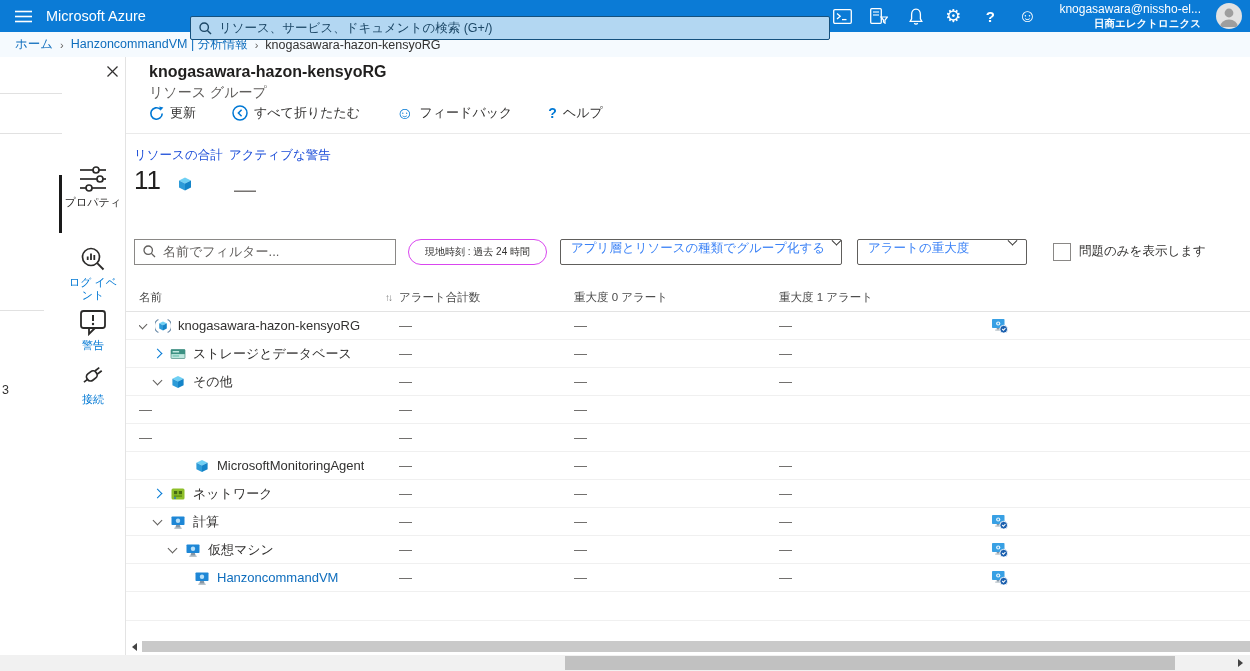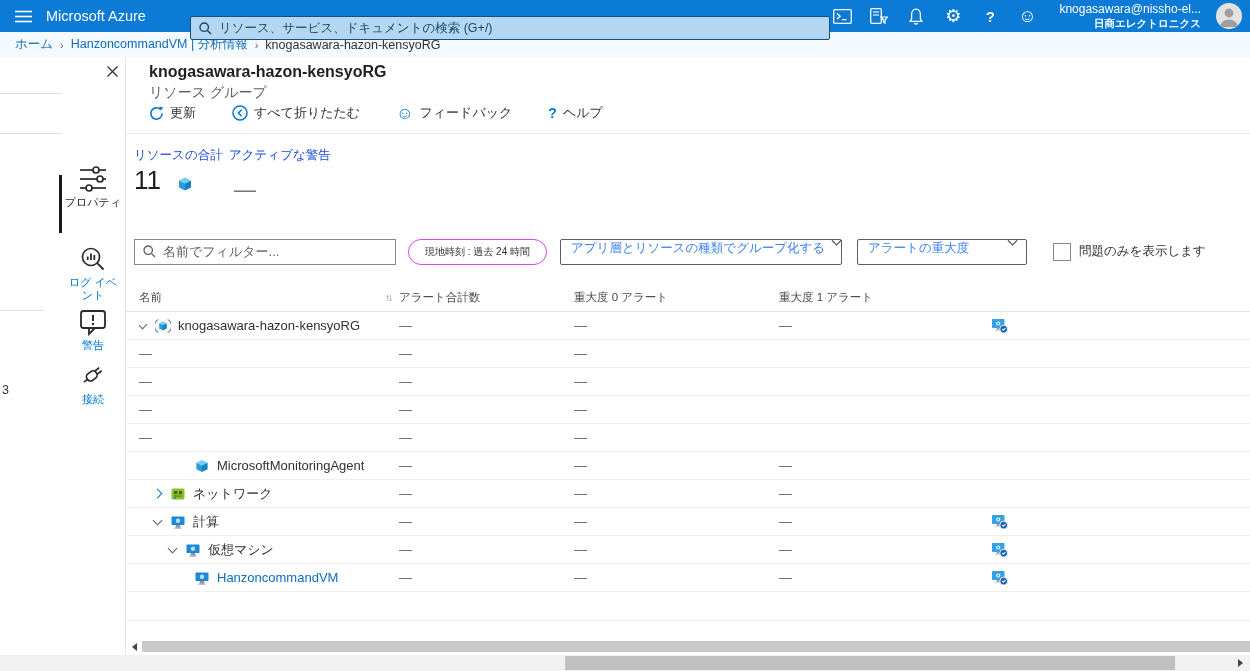--- a/index.html
+++ b/index.html
@@ -358,29 +358,58 @@
                 <rect x="5.7" y="11" width="3" height="1.6" fill="#8596a5"></rect>
                 <rect x="4.2" y="12.6" width="6" height="1" fill="#aab6bf"></rect>
                 <circle cx="12.7" cy="12.2" r="3.9" fill="#1a5fae" stroke="#fff" stroke-width="0.9"></circle>
                 <polyline points="11.2,12 12.5,13.3 14.4,11.2" fill="none" stroke="#fff" stroke-width="1.1"></polyline>
               </svg>
       </span>
     </div>
   </div>
 
   <div class="row tgrid">
+    <div class="namecell">
+      <span class="indent" style="width: 15px;"></span>
+      <span class="chev closed"></span>
+
+      <span class="tree-icon">
+        <svg width="16" height="16" viewBox="0 0 16 16">
+                <rect x="1" y="3.5" width="14" height="9" rx="0.8" fill="#bfe8df" stroke="#2f7a6d" stroke-width="0.6"></rect>
+                <rect x="1" y="3.5" width="14" height="4.6" fill="#3c9183"></rect>
+                <rect x="2.6" y="5" width="6.5" height="1.5" fill="#bfe8df"></rect>
+                <rect x="2.6" y="9.2" width="6.5" height="1.5" fill="#7ec9ba"></rect>
+              </svg>
+      </span>
+
+      <span class="row-label">ストレージとデータベース</span>
+    </div>
     <div class="dashcell">—</div>
     <div class="dashcell">—</div>
     <div class="dashcell">—</div>
     <div class="inscell">
       
     </div>
   </div>
 
   <div class="row tgrid">
+    <div class="namecell">
+      <span class="indent" style="width: 15px;"></span>
+      <span class="chev"></span>
+
+      <span class="tree-icon">
+        <svg width="16" height="16" viewBox="0 0 16 16">
+                <polygon points="8,2 13.6,4.8 8,7.6 2.4,4.8" fill="#6fd0f4"></polygon>
+                <polygon points="2.4,4.8 8,7.6 8,14 2.4,11.2" fill="#2d9bd8"></polygon>
+                <polygon points="13.6,4.8 8,7.6 8,14 13.6,11.2" fill="#1484c8"></polygon>
+              </svg>
+      </span>
+
+      <span class="row-label">その他</span>
+    </div>
     <div class="dashcell">—</div>
     <div class="dashcell">—</div>
     <div class="dashcell">—</div>
     <div class="inscell">
       
     </div>
   </div>
 
   <div class="row tgrid">
     <div class="dashcell">—</div>

